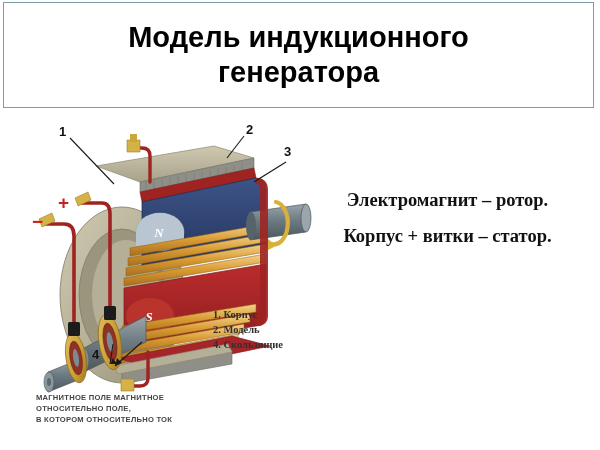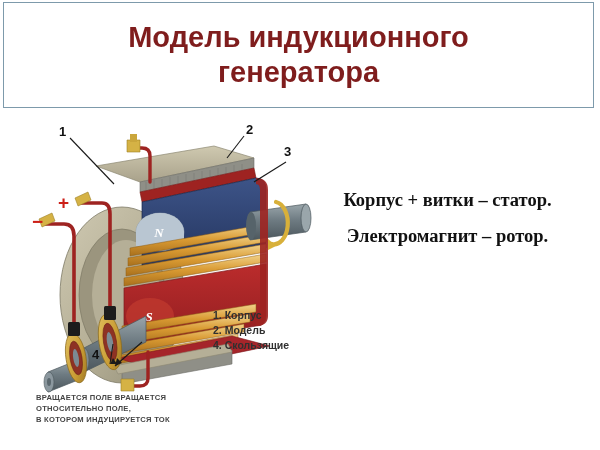--- a/index.html
+++ b/index.html
@@ -27,21 +27,21 @@
     box-sizing: border-box;
     display: flex;
     align-items: center;
     justify-content: center;
   }
   #title-text {
     font-family: "Liberation Sans", sans-serif;
     font-weight: bold;
     font-size: 29px;
     line-height: 1.22;
-    color: #7f1d1d;
+    color: #000000;
     text-align: center;
     letter-spacing: 0px;
     padding: 0 40px;
   }
 
   
   #statements {
     position: absolute;
     left: 300px;
     top: 190px;
@@ -56,21 +56,21 @@
     margin-bottom: 15px;
     white-space: nowrap;
   }
 
   
   #legend {
     position: absolute;
     left: 213px;
     top: 308px;
     width: 120px;
-    font-family: Liberation Sans, sans-serif;
+    font-family: Liberation Serif, serif;
     font-size: 10.5px;
     font-weight: bold;
     color: #303030;
     line-height: 1.42;
   }
   .legend-row { white-space: nowrap; }
   .legend-cont { padding-left: 13px; }
 
   
   #caption {
@@ -296,36 +296,36 @@
   <div class="callout" id="callout-1">1</div>
   <div class="callout" id="callout-2">2</div>
   <div class="callout" id="callout-3">3</div>
   <div class="callout" id="callout-4">4</div>
 
   <div class="polarity" id="plus-sign">+</div>
   <div class="polarity" id="minus-sign">−</div>
 </div>
 
 <div id="statements">
+  <div class="statement">Электромагнит – ротор.</div>
   <div class="statement">Корпус + витки – статор.</div>
-  <div class="statement">Электромагнит – ротор.</div>
 </div>
 
 <div id="legend">
   <div class="legend-row">
     <span>1.</span>
     <span>Корпус</span>
   </div>
   <div class="legend-row">
     <span>2.</span>
     <span>Модель</span>
   </div>
   <div class="legend-row">
     <span>4.</span>
     <span>Скользящие</span>
   </div>
 </div>
 
 <div id="caption">
-  <div>ВРАЩАЕТСЯ ПОЛЕ ВРАЩАЕТСЯ</div>
+  <div>МАГНИТНОЕ ПОЛЕ МАГНИТНОЕ</div>
   <div>ОТНОСИТЕЛЬНО ПОЛЕ,</div>
-  <div>В КОТОРОМ ИНДУЦИРУЕТСЯ ТОК</div>
+  <div>В КОТОРОМ ОТНОСИТЕЛЬНО ТОК</div>
 </div>
 
 </body></html>

